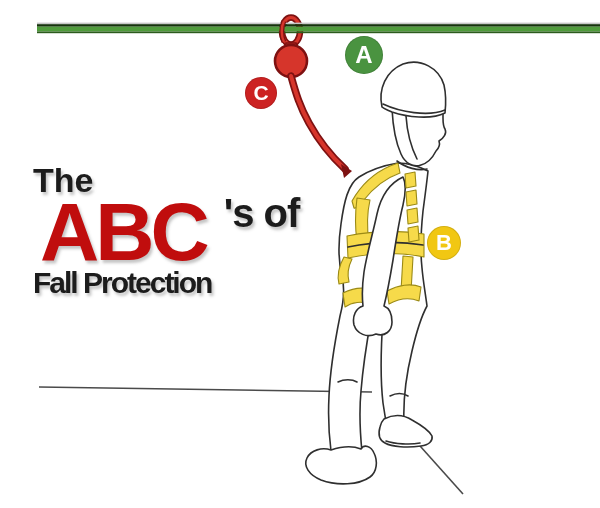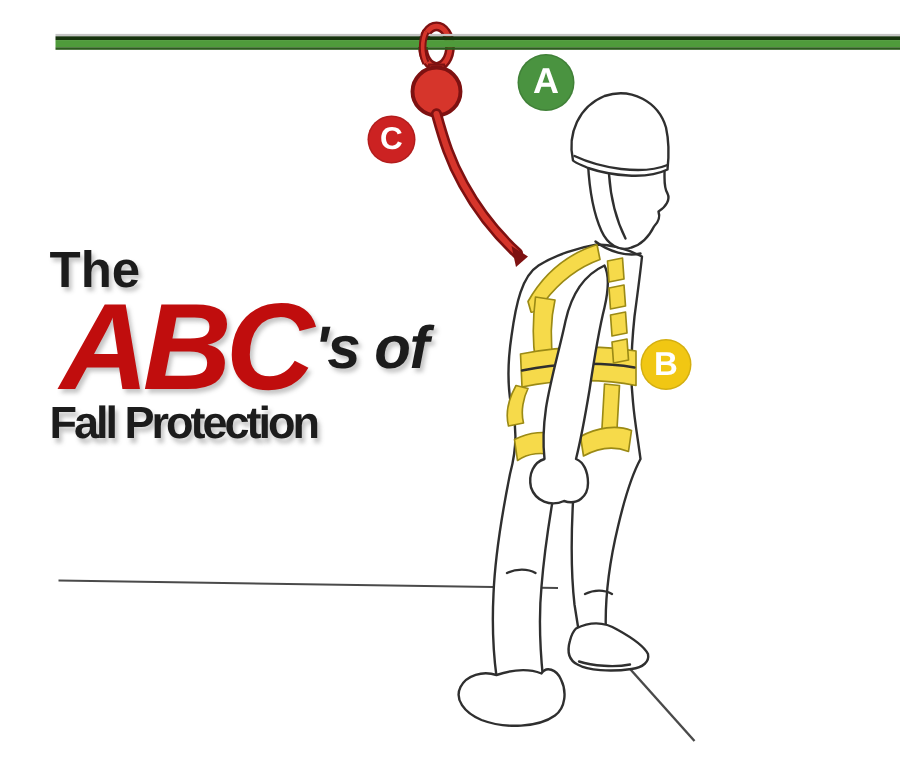--- a/index.html
+++ b/index.html
@@ -18,23 +18,23 @@
     position:absolute;border-radius:50%;display:flex;align-items:center;justify-content:center;
     color:#fff;font-weight:700;box-shadow:inset 0 0 0 1px rgba(0,0,0,0.12);
   }
   .badge-a{left:345px;top:36px;width:38px;height:38px;background:var(--label-a);font-size:24px;}
   .badge-b{left:427px;top:226px;width:34px;height:34px;background:var(--label-b);font-size:22px;}
   .badge-c{left:245px;top:77px;width:32px;height:32px;background:var(--label-c);font-size:21px;}
   
   .title{position:absolute;left:0;top:0;white-space:nowrap;color:var(--ink);
          text-shadow:2px 3px 3px rgba(90,90,90,0.35);}
   .t-the{left:33px;top:161px;font-size:34px;font-weight:700;letter-spacing:0px;}
-  .t-row2{left:40px;top:191px;display:flex;align-items:center;font-style:italic;}
+  .t-row2{left:40px;top:191px;display:flex;align-items:flex-start;}
   .t-abc{font-size:82px;font-weight:700;letter-spacing:-4px;color:var(--title-red);line-height:1;}
-  .t-suffix{font-size:40px;font-weight:700;margin-left:4px;letter-spacing:-1px;}
+  .t-suffix{font-size:40px;font-weight:700;margin-left:18px;letter-spacing:-1px;}
   .t-line2{left:33px;top:266px;font-size:30px;font-weight:700;letter-spacing:-2px;}
 </style>
 </head>
 <body>
 
 <div class="stage">
 
   <svg width="600" height="508" viewBox="0 0 600 508">
 
     <path d="M39,387 L372,392" stroke="var(--floor)" stroke-width="1.4" fill="none"></path>

